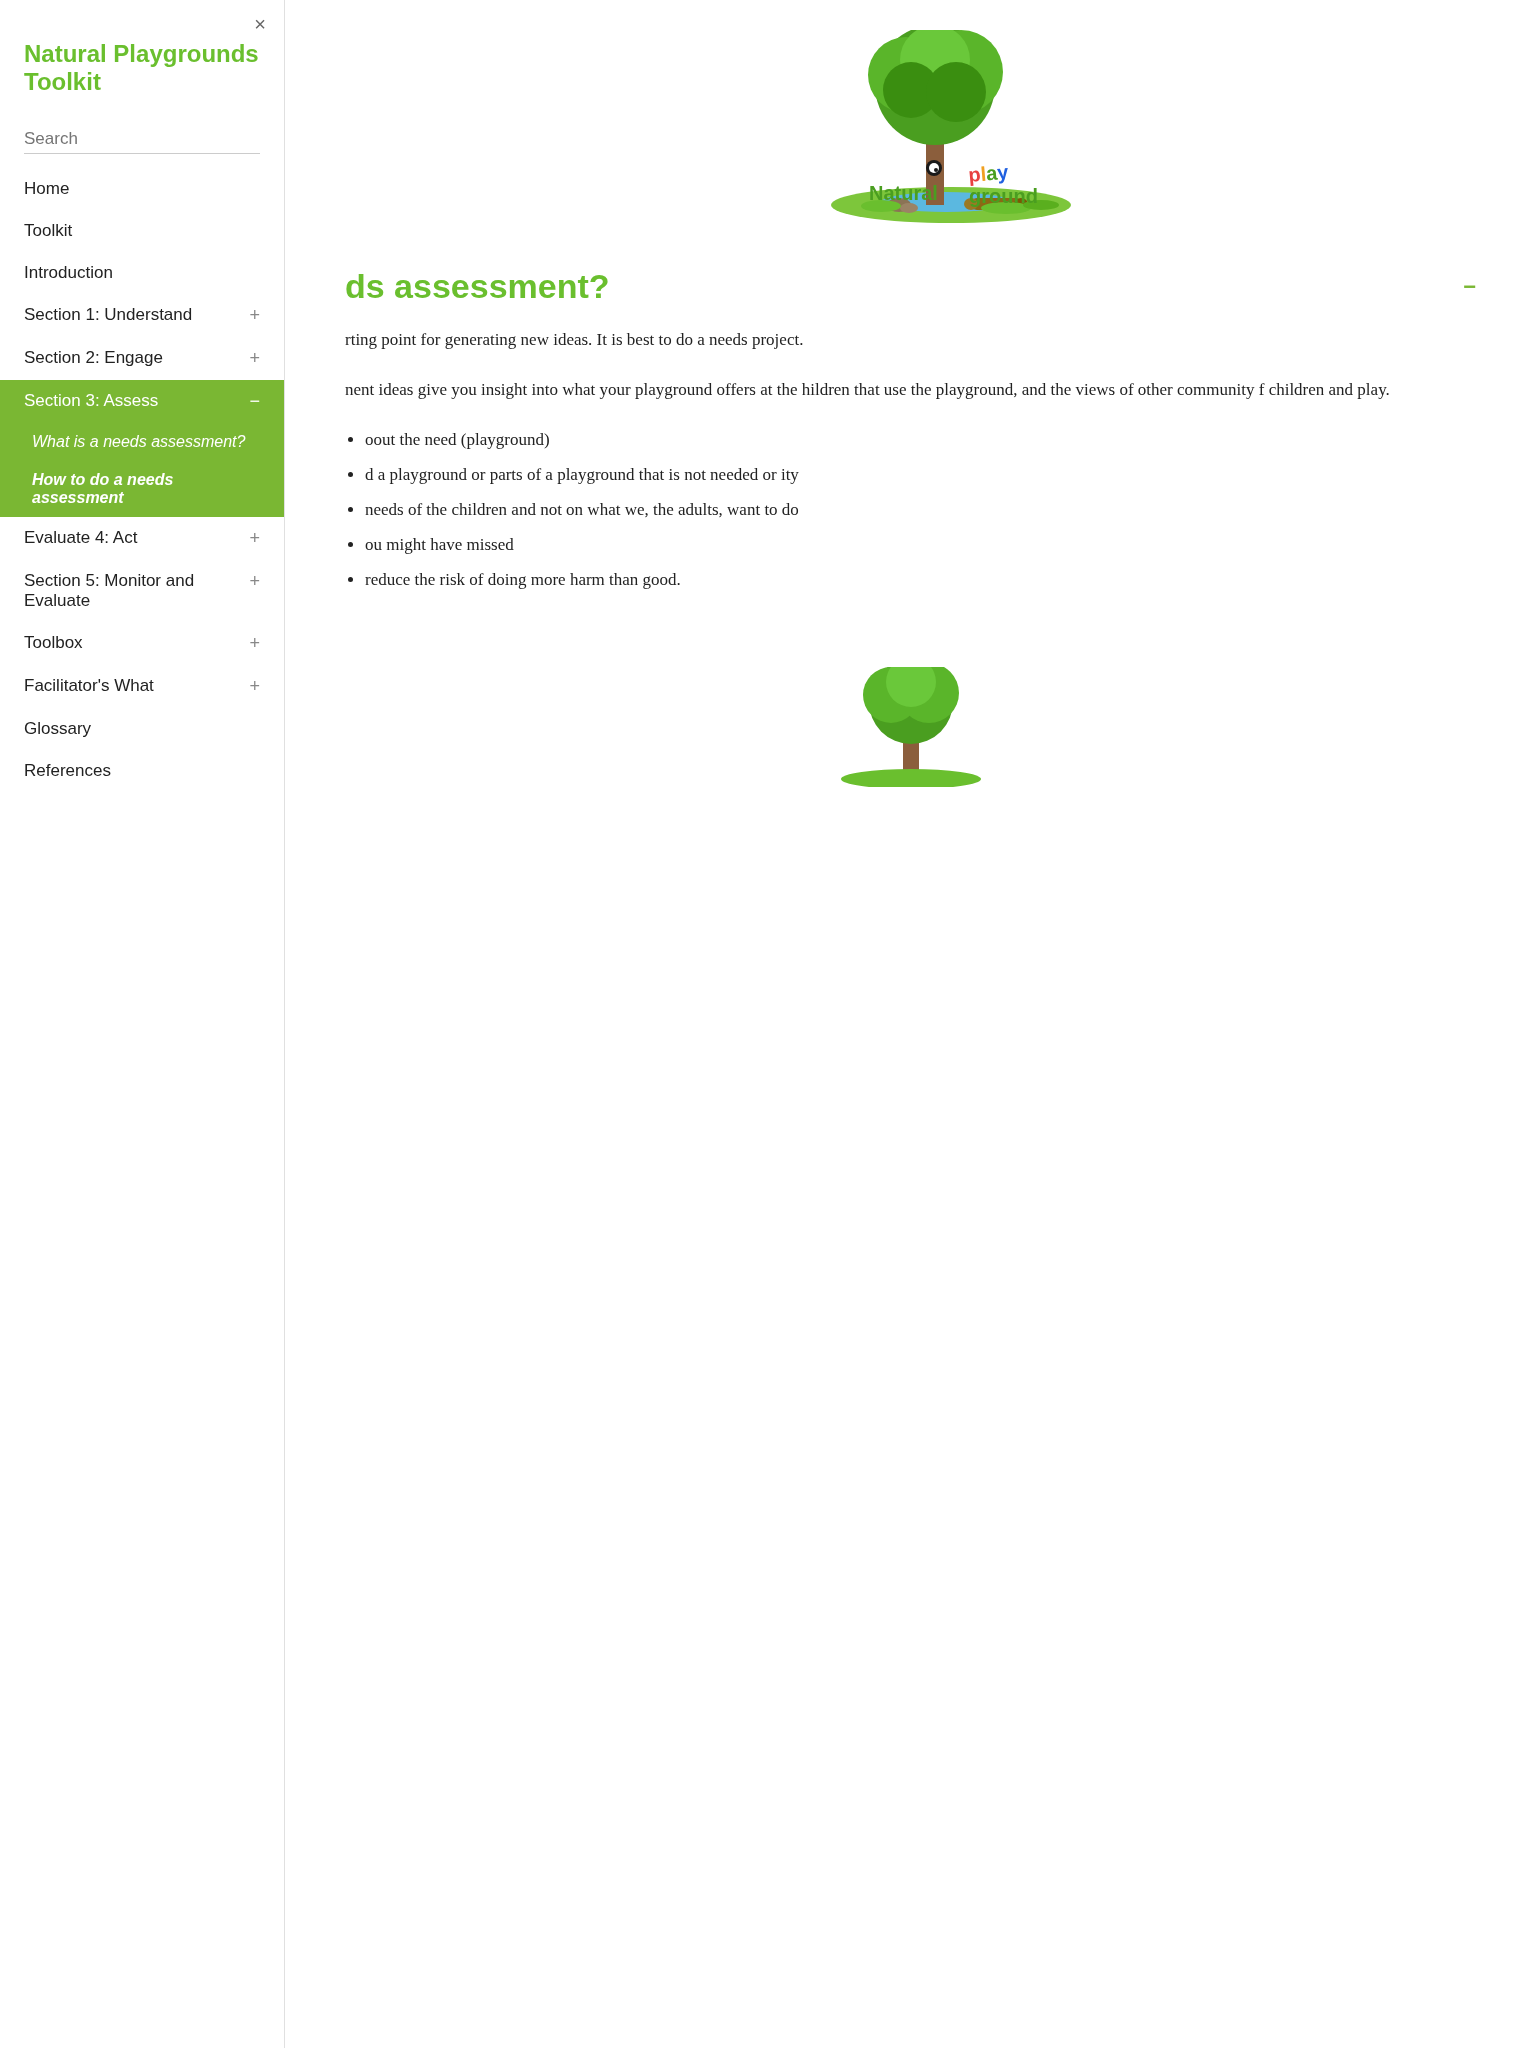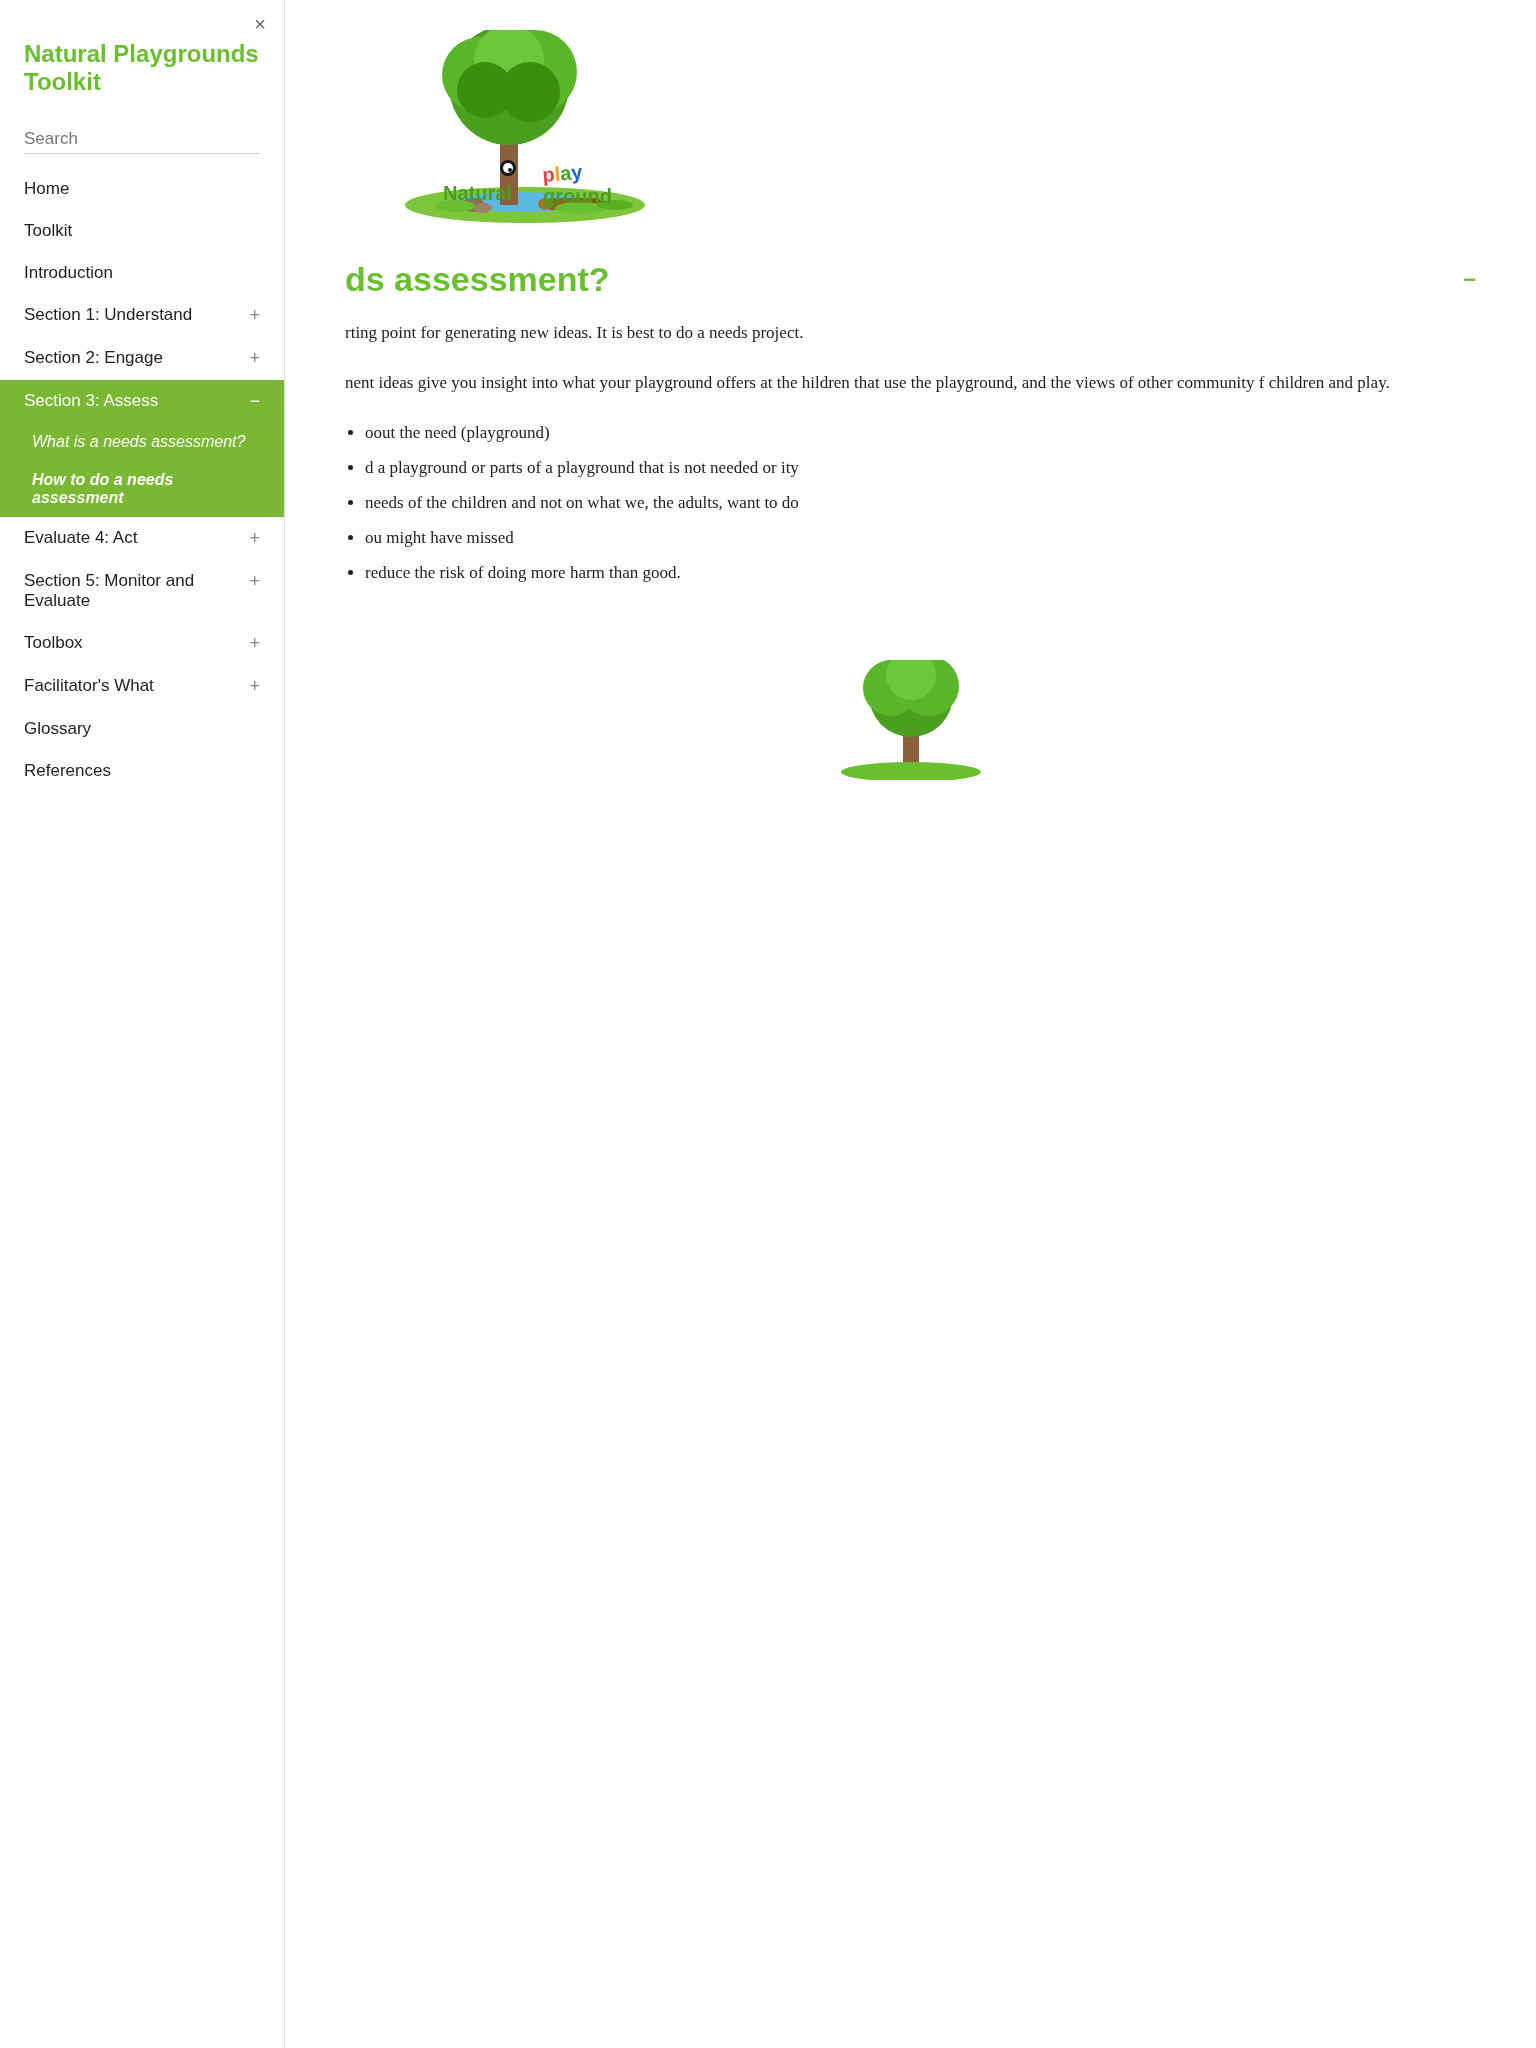--- a/index.html
+++ b/index.html
@@ -127,21 +127,21 @@
     
     #main-content {
       flex: 1;
       padding: 0;
       overflow-y: auto;
       position: relative;
     }
 
     #hero-image-area {
       display: flex;
-      justify-content: flex-start;
+      justify-content: center;
       padding: 30px 40px 20px 40px;
     }
 
     .logo-img-container {
       width: 320px;
       height: 200px;
       position: relative;
     }
 
     
@@ -156,20 +156,21 @@
 
     #section-title {
       font-family: Arial, Helvetica, sans-serif;
       font-size: 34px;
       font-weight: 700;
       color: #6abf2e;
       margin-bottom: 20px;
       display: flex;
       align-items: center;
       justify-content: space-between;
+      margin-top: 7px;
     }
 
     .section-collapse-icon {
       font-size: 22px;
       color: #7ab733;
       cursor: pointer;
       line-height: 1;
     }
 
     .content-paragraph {

